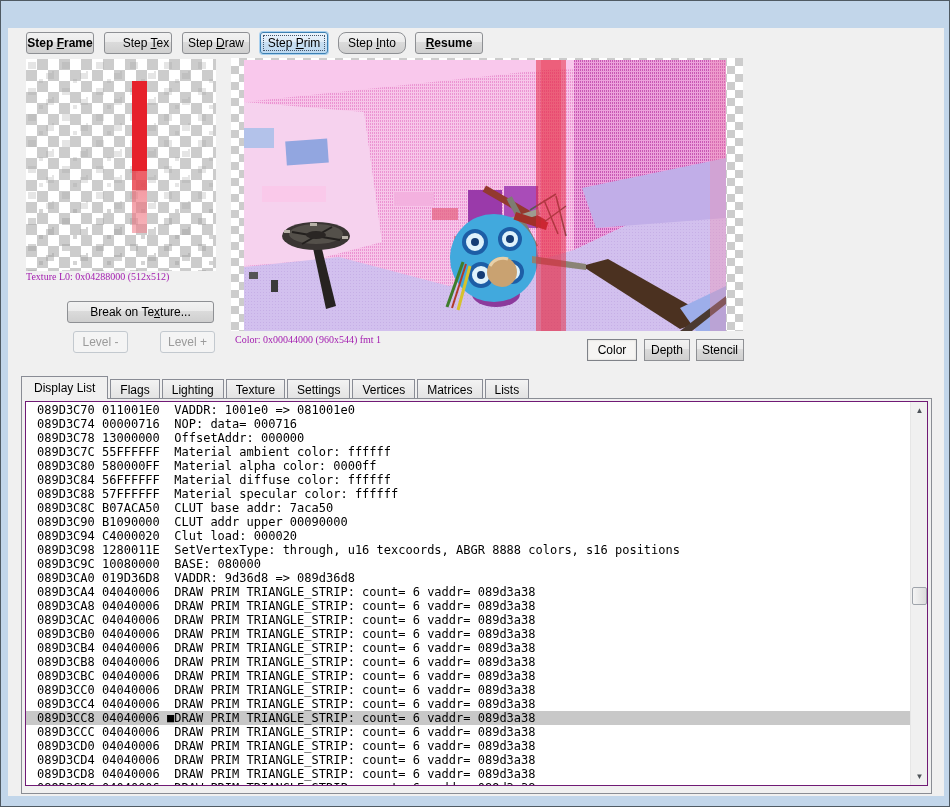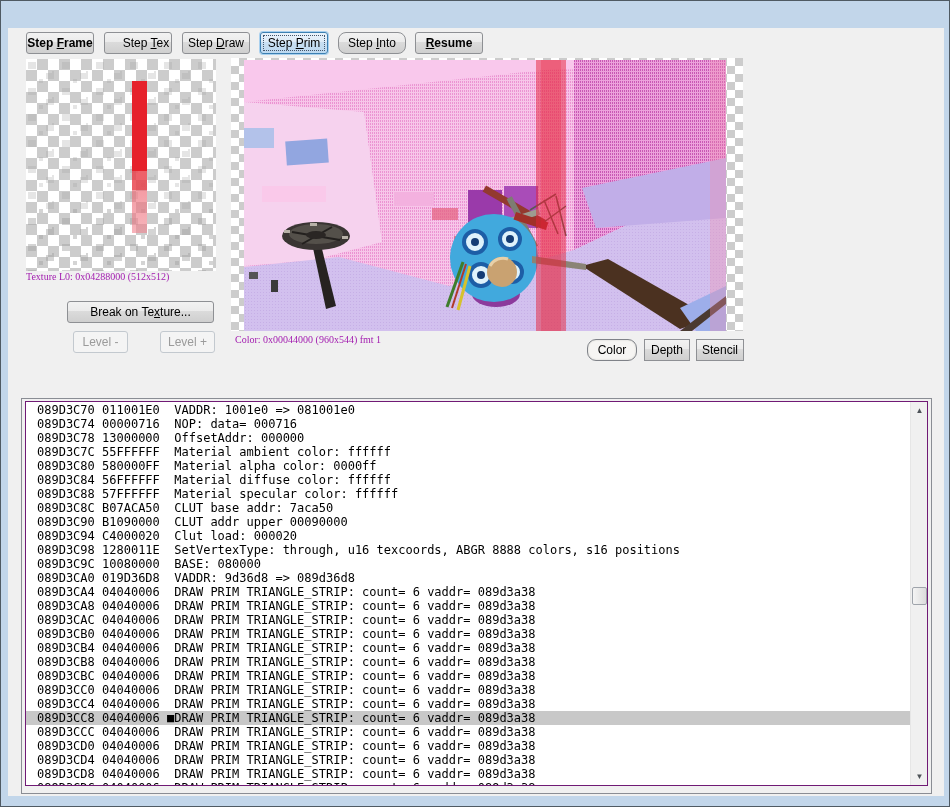--- a/index.html
+++ b/index.html
@@ -20,21 +20,21 @@
 
   
   .btn { position:absolute; height:22px; border:1px solid #8e9094; border-radius:3px;
     background:linear-gradient(180deg,#f2f2f2 0%,#ebebeb 45%,#dbdbdb 46%,#cfcfcf 100%);
     font-size:12px; text-align:center; line-height:20px; cursor:pointer; }
   .btn.focused { border-color:#3c7fb1; box-shadow:0 0 0 1px #a9d0ee;
     background:linear-gradient(180deg,#eaf3fb 0%,#dceaf7 45%,#c8dff2 46%,#bcd8f0 100%);
     outline:1px dotted #44546a; outline-offset:-4px; }
   .btn.disabled { border-color:#c3c9cf; background:#f4f4f4; color:#9b9b9b; cursor:default;margin-left:24px; }
   .btn.square { border-radius:0; }
-  .btn.pressed { background:#f6f5f3; border-color:#7f8288; box-shadow:inset 0 0 2px #cfcdc8;border-radius:9px; }
+  .btn.pressed { background:#f6f5f3; border-color:#7f8288; box-shadow:inset 0 0 2px #cfcdc8; }
 
   .tb-frame{left:18px;top:4px;width:68px;font-weight:bold;} .tb-tex{left:96px;top:4px;width:68px;padding-left:16px;}
   .tb-draw{left:174px;top:4px;width:68px;} .tb-prim{left:252px;top:4px;width:68px;}
   .tb-into{left:330px;top:4px;width:68px;border-radius:8px;} .tb-resume{left:407px;top:4px;width:68px;font-weight:bold;}
 
   
   .checker { position:absolute; background-color:#fff;
     background-image:linear-gradient(45deg,#ccc 25%,transparent 25%,transparent 75%,#ccc 75%),
                      linear-gradient(45deg,#ccc 25%,transparent 25%,transparent 75%,#ccc 75%); }
   .tex-view { left:18px; top:31px; width:190px; height:212px; background-size:22px 22px; background-position:0 0,11px 11px; }
@@ -200,20 +200,30 @@
         <rect x="292" y="0" width="30" height="271" fill="#e62137" opacity="0.5"></rect>
         <rect x="297" y="0" width="20" height="271" fill="#e62137" opacity="0.25"></rect>
         <rect x="466" y="0" width="16" height="271" fill="#f090b0" opacity="0.35"></rect>
       </svg>
     </div>
     <div class="panel-label lbl-fb">Color: 0x00044000 (960x544) fmt 1</div>
     <div class="btn square pressed fb-color">Color</div>
     <div class="btn square fb-depth">Depth</div>
     <div class="btn square fb-stencil">Stencil</div>
 
+    <div class="tabstrip">
+      <div class="tab active">Display List</div>
+      <div class="tab">Flags</div>
+      <div class="tab">Lighting</div>
+      <div class="tab">Texture</div>
+      <div class="tab">Settings</div>
+      <div class="tab">Vertices</div>
+      <div class="tab">Matrices</div>
+      <div class="tab">Lists</div>
+    </div>
 
     <div class="tabpage">
       <div class="dl-list">
         <div class="dl-rows"><div class="dl-row">089D3C70 011001E0  VADDR: 1001e0 =&gt; 081001e0</div><div class="dl-row">089D3C74 00000716  NOP: data= 000716</div><div class="dl-row">089D3C78 13000000  OffsetAddr: 000000</div><div class="dl-row">089D3C7C 55FFFFFF  Material ambient color: ffffff</div><div class="dl-row">089D3C80 580000FF  Material alpha color: 0000ff</div><div class="dl-row">089D3C84 56FFFFFF  Material diffuse color: ffffff</div><div class="dl-row">089D3C88 57FFFFFF  Material specular color: ffffff</div><div class="dl-row">089D3C8C B07ACA50  CLUT base addr: 7aca50</div><div class="dl-row">089D3C90 B1090000  CLUT addr upper 00090000</div><div class="dl-row">089D3C94 C4000020  Clut load: 000020</div><div class="dl-row">089D3C98 1280011E  SetVertexType: through, u16 texcoords, ABGR 8888 colors, s16 positions</div><div class="dl-row">089D3C9C 10080000  BASE: 080000</div><div class="dl-row">089D3CA0 019D36D8  VADDR: 9d36d8 =&gt; 089d36d8</div><div class="dl-row">089D3CA4 04040006  DRAW PRIM TRIANGLE_STRIP: count= 6 vaddr= 089d3a38</div><div class="dl-row">089D3CA8 04040006  DRAW PRIM TRIANGLE_STRIP: count= 6 vaddr= 089d3a38</div><div class="dl-row">089D3CAC 04040006  DRAW PRIM TRIANGLE_STRIP: count= 6 vaddr= 089d3a38</div><div class="dl-row">089D3CB0 04040006  DRAW PRIM TRIANGLE_STRIP: count= 6 vaddr= 089d3a38</div><div class="dl-row">089D3CB4 04040006  DRAW PRIM TRIANGLE_STRIP: count= 6 vaddr= 089d3a38</div><div class="dl-row">089D3CB8 04040006  DRAW PRIM TRIANGLE_STRIP: count= 6 vaddr= 089d3a38</div><div class="dl-row">089D3CBC 04040006  DRAW PRIM TRIANGLE_STRIP: count= 6 vaddr= 089d3a38</div><div class="dl-row">089D3CC0 04040006  DRAW PRIM TRIANGLE_STRIP: count= 6 vaddr= 089d3a38</div><div class="dl-row">089D3CC4 04040006  DRAW PRIM TRIANGLE_STRIP: count= 6 vaddr= 089d3a38</div><div class="dl-row current">089D3CC8 04040006 ■DRAW PRIM TRIANGLE_STRIP: count= 6 vaddr= 089d3a38</div><div class="dl-row">089D3CCC 04040006  DRAW PRIM TRIANGLE_STRIP: count= 6 vaddr= 089d3a38</div><div class="dl-row">089D3CD0 04040006  DRAW PRIM TRIANGLE_STRIP: count= 6 vaddr= 089d3a38</div><div class="dl-row">089D3CD4 04040006  DRAW PRIM TRIANGLE_STRIP: count= 6 vaddr= 089d3a38</div><div class="dl-row">089D3CD8 04040006  DRAW PRIM TRIANGLE_STRIP: count= 6 vaddr= 089d3a38</div><div class="dl-row">089D3CDC 04040006  DRAW PRIM TRIANGLE_STRIP: count= 6 vaddr= 089d3a38</div></div>
         <div class="vscroll">
           <div class="sb-btn sb-up">▲</div>
           <div class="sb-thumb"></div>
           <div class="sb-btn sb-down">▼</div>
         </div>
       </div>

